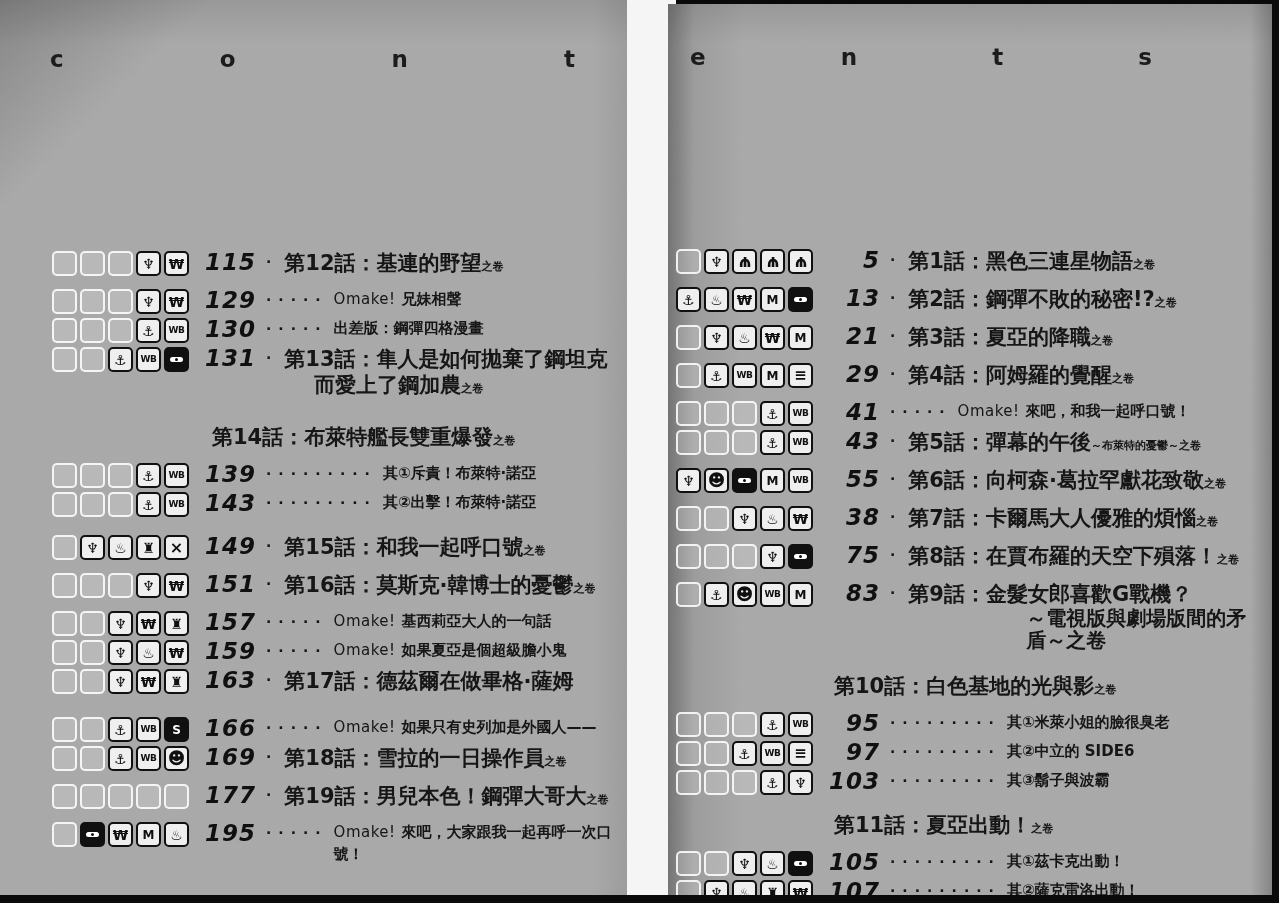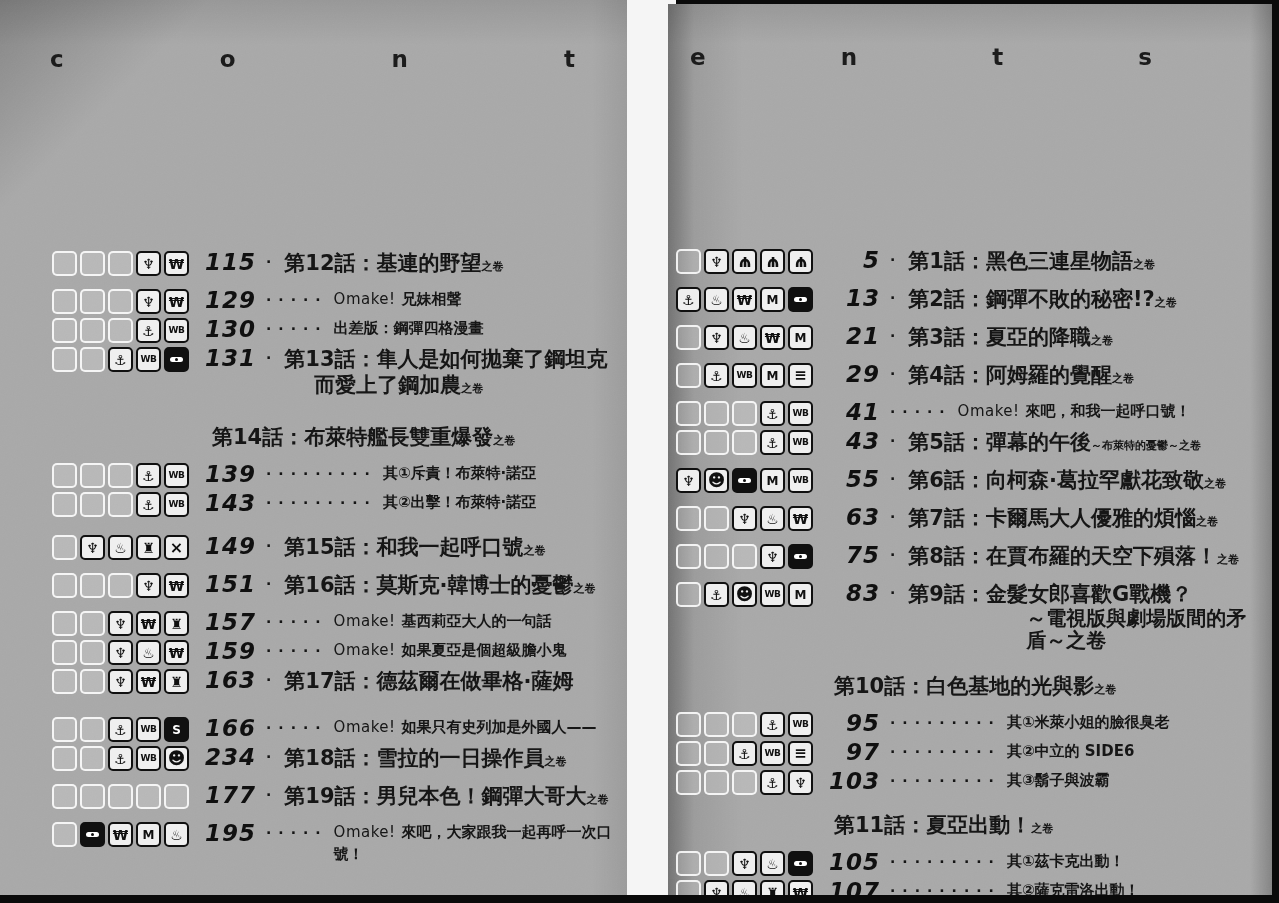--- a/index.html
+++ b/index.html
@@ -266,21 +266,21 @@
         </div>
       </div>
       <div class="row lg">
         <div class="icon-strip">
           <span class="box i-empty"></span>
           <span class="box i-empty"></span>
           <span class="box i-anchor">⚓</span>
           <span class="box i-wb">WB</span>
           <span class="box i-helmet">☻</span>
         </div>
-        <span class="num">234</span>
+        <span class="num">169</span>
         <span class="dots">·</span>
         <div class="txt">
           <div class="t-lg"><span>第18話：雪拉的一日操作員</span><span class="suffix">之卷</span></div>
         </div>
       </div>
       <div class="row lg">
         <div class="icon-strip">
           <span class="box i-empty"></span>
           <span class="box i-empty"></span>
           <span class="box i-empty"></span>
@@ -439,21 +439,21 @@
         </div>
       </div>
       <div class="row lg">
         <div class="icon-strip">
           <span class="box i-empty"></span>
           <span class="box i-empty"></span>
           <span class="box i-zeon">♆</span>
           <span class="box i-ship">♨</span>
           <span class="box i-zabi">₩</span>
         </div>
-        <span class="num">63</span>
+        <span class="num">38</span>
         <span class="dots">·</span>
         <div class="txt">
           <div class="t-lg"><span>第7話：卡爾馬大人優雅的煩惱</span><span class="suffix">之卷</span></div>
         </div>
       </div>
       <div class="row lg">
         <div class="icon-strip">
           <span class="box i-empty"></span>
           <span class="box i-empty"></span>
           <span class="box i-empty"></span>

